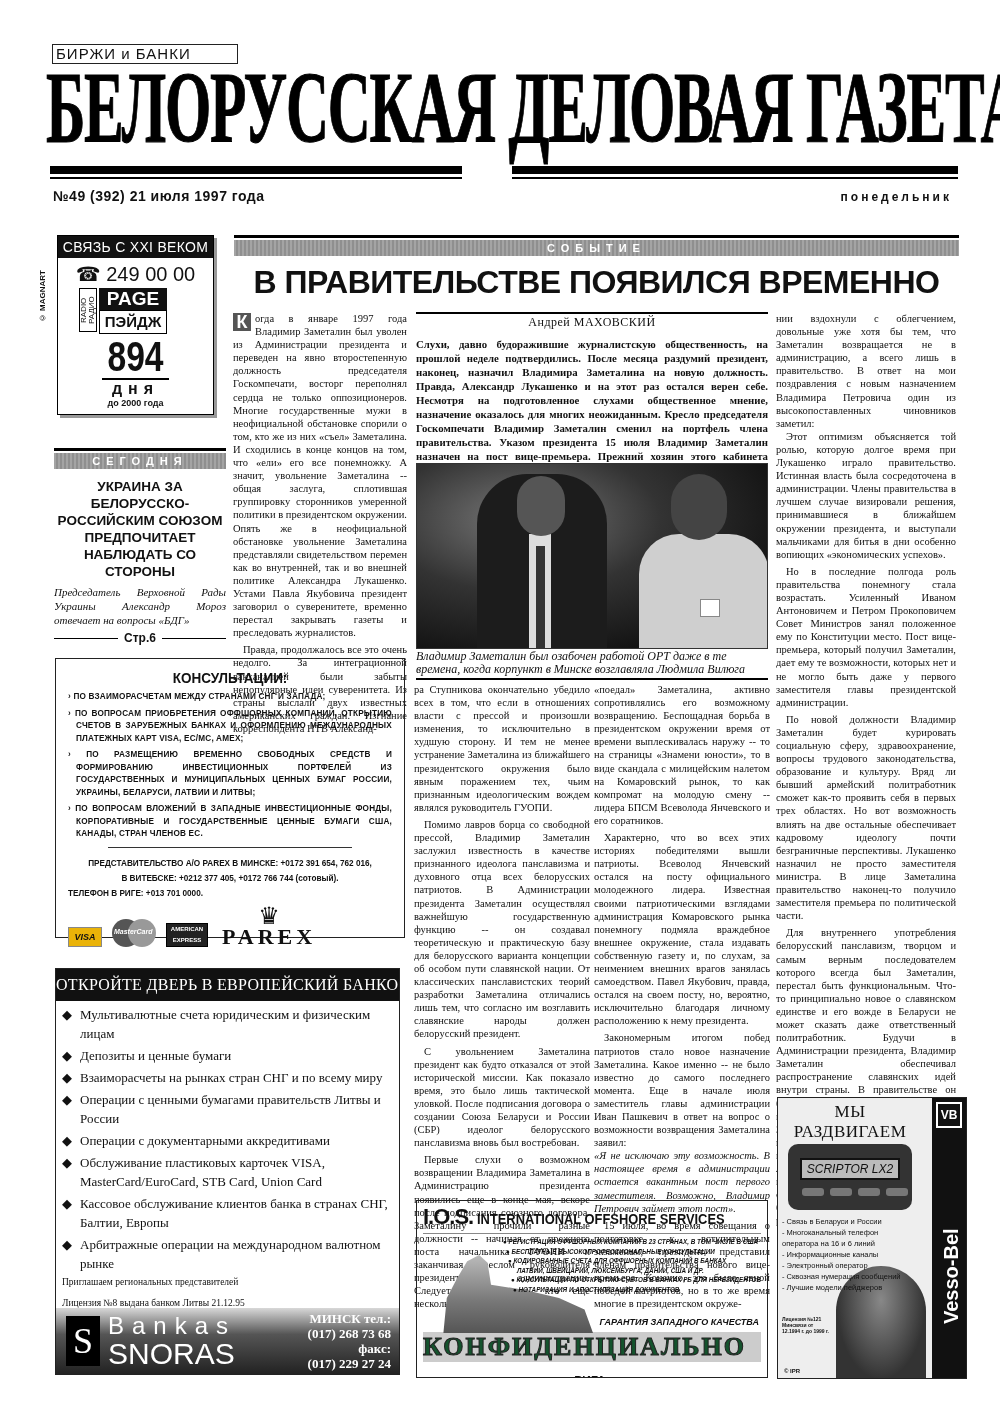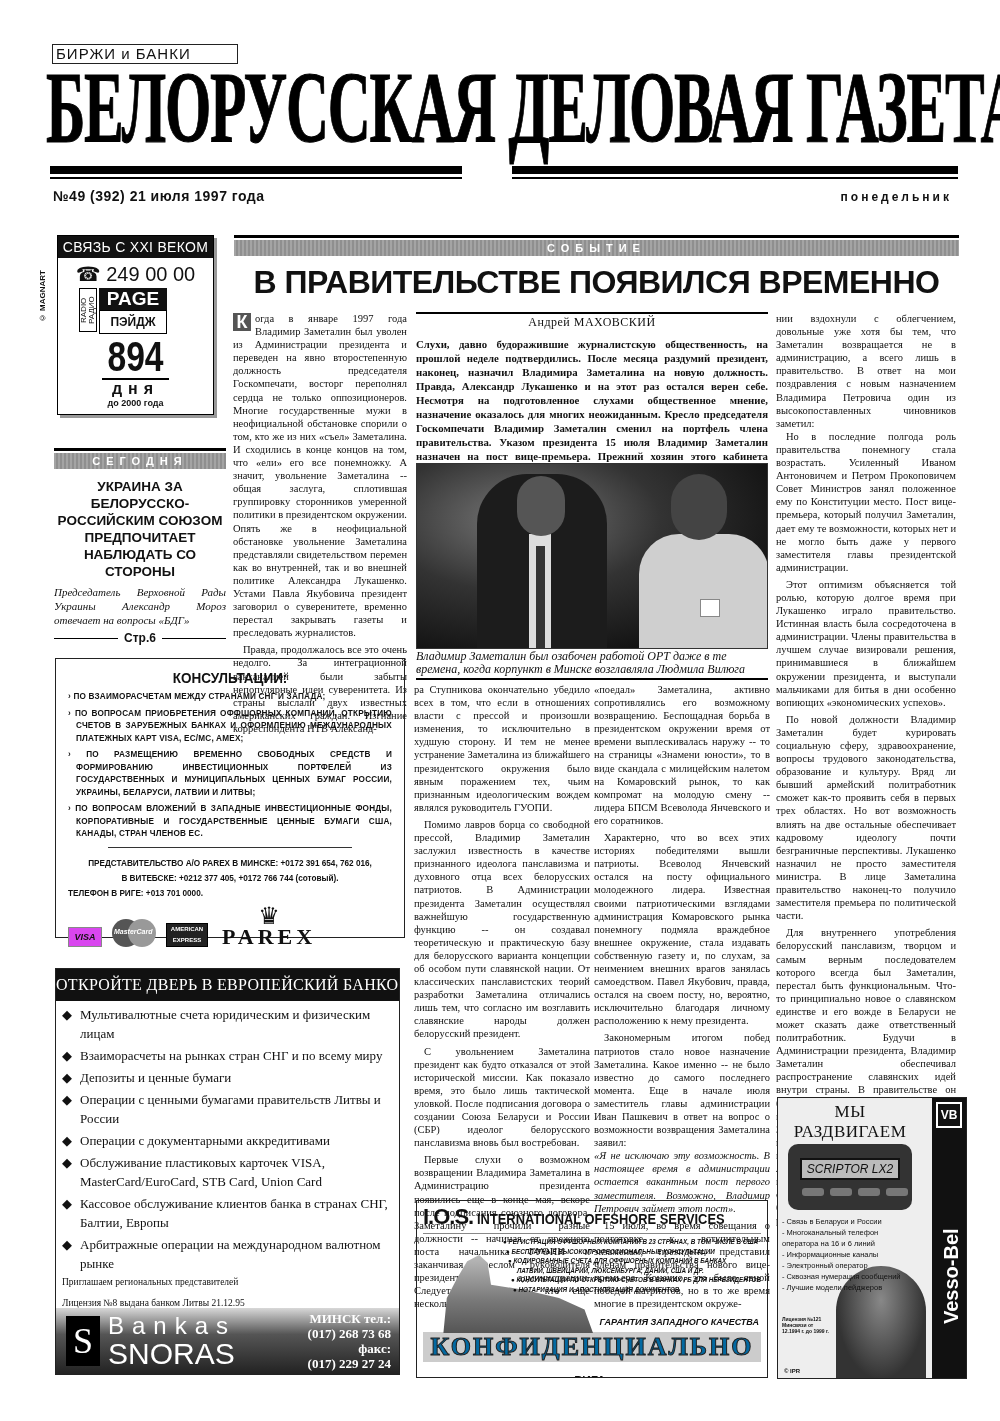--- a/index.html
+++ b/index.html
@@ -22,21 +22,21 @@
 
   
   .pager-box { left: 57px; top: 235px; width: 157px; height: 180px; border: 1.5px solid #000;
     box-shadow: 3px 3px 0 #999; background: #fff; }
   .pager-head { background: #111; color: #fff; font-family: "Liberation Sans", sans-serif; font-size: 14px; text-align: center; height: 22px; line-height: 22px; letter-spacing: 0.3px; }
   .pager-phone { font-family: "Liberation Sans", sans-serif; font-size: 20px; text-align: center; margin-top: 4px; }
   .pager-logo { display: flex; margin: 2px 0 0 21px; }
   .pager-radio { width: 18px; height: 44px; border: 1px solid #000; font-family: "Liberation Sans", sans-serif; font-size: 8px; writing-mode: vertical-rl; transform: rotate(180deg); text-align: center; line-height: 8px; }
   .pager-names { margin-left: 2px; }
   .pager-page { background: #111; color: #fff; font-family: "Liberation Sans", sans-serif; font-weight: bold; font-size: 19px; width: 68px; text-align: center; line-height: 22px; }
-  .pager-pejdzh { font-family: "Liberation Sans", sans-serif; font-weight: bold; font-size: 12px; width: 68px; text-align: center; line-height: 22px; border: 1px solid #000; }
+  .pager-pejdzh { font-family: "Liberation Sans", sans-serif; font-weight: bold; font-size: 15px; width: 68px; text-align: center; line-height: 22px; border: 1px solid #000; }
   .pager-num { font-family: "Liberation Sans", sans-serif; font-weight: bold; font-size: 42px; text-align: center; line-height: 42px; transform: scaleX(0.8); margin-top: 2px; }
   .pager-days { font-family: "Liberation Sans", sans-serif; font-weight: bold; font-size: 16px; text-align: center; letter-spacing: 6px; border-top: 2px solid #000; margin: 0 44px; line-height: 18px; }
   .pager-until { font-family: "Liberation Sans", sans-serif; font-weight: bold; font-size: 9px; text-align: center; }
   .magnart { left: 38px; top: 270px; font-family: "Liberation Sans", sans-serif; font-size: 8px; writing-mode: vertical-rl; transform: rotate(180deg); font-weight: bold; }
 
   .section-bar { background: #9a9a9a; color: #fff; font-family: "Liberation Sans", sans-serif; font-weight: bold; font-size: 11px; letter-spacing: 6px; text-align: center; height: 16px; line-height: 16px;
     background-image: repeating-linear-gradient(90deg, #a4a4a4 0 2px, #8f8f8f 2px 4px); }
   .section-top { height: 3px; background: #000; margin-bottom: 2px; }
 
   .today-title { left: 54px; top: 478px; width: 172px; font-family: "Liberation Sans", sans-serif; font-weight: bold; font-size: 13.5px; line-height: 17px; text-align: center; }
@@ -80,21 +80,21 @@
 
   
   .ad-parex { left: 55px; top: 658px; width: 350px; height: 280px; border: 1.5px solid #222; padding: 10px 12px; font-family: "Liberation Sans", sans-serif; }
   .ad-parex h3 { text-align: center; font-size: 15px; font-weight: bold; margin-bottom: 5px; transform: scaleX(0.9); }
   .ad-parex .item { font-size: 8.2px; font-weight: bold; line-height: 12.5px; margin-bottom: 4px; text-align: justify; padding-left: 8px; text-indent: -8px; letter-spacing: 0.2px; }
   .ad-parex .rule { height: 1px; background: #333; margin: 6px 40px 8px; }
   .ad-parex .contact { font-size: 8.2px; font-weight: bold; line-height: 15px; text-align: center; }
   .ad-parex .contact-left { font-size: 8.2px; font-weight: bold; line-height: 15px; }
   .cards { display: flex; align-items: flex-end; gap: 10px; margin-top: 4px; }
   .card { font-size: 9px; font-weight: bold; font-style: italic; text-align: center; }
-  .card-visa { width: 34px; height: 20px; background: #d946ef; border: 1px solid #888; line-height: 18px; }
+  .card-visa { width: 34px; height: 20px; background: #eab308; border: 1px solid #888; line-height: 18px; }
   .card-mc { width: 44px; height: 28px; position: relative; }
   .card-mc .c1 { position: absolute; left: 0; top: 0; width: 28px; height: 28px; border-radius: 50%; background: #555; }
   .card-mc .c2 { position: absolute; left: 16px; top: 0; width: 28px; height: 28px; border-radius: 50%; background: #999; }
   .card-mc span { position: absolute; left: 2px; top: 9px; color: #fff; font-size: 7px; }
   .card-amex { width: 42px; height: 24px; background: #222; color: #fff; font-size: 6px; font-style: normal; line-height: 11px; border: 1px solid #000; }
   .parex-logo { display: flex; flex-direction: column; align-items: center; margin-left: 4px; }
   .parex-crown { font-size: 24px; line-height: 22px; font-family: "DejaVu Serif", serif; }
   .parex-name { font-family: "Liberation Serif", serif; font-weight: bold; font-size: 22px; letter-spacing: 4px; line-height: 20px; }
 
   .ad-snoras { left: 55px; top: 968px; width: 345px; height: 407px; border: 1.5px solid #222; }
@@ -115,21 +115,21 @@
   .ios-logo { font-weight: bold; font-size: 22px; letter-spacing: -1px; margin-right: 4px; }
   .ios-name { font-weight: bold; font-size: 14px; transform: scaleX(0.92); transform-origin: left; }
   .ios-rule { height: 1px; background: #888; margin: 3px 0 3px; }
   .ios-body { position: relative; height: 95px; }
   .sphinx { position: absolute; left: 0; top: 18px; width: 170px; height: 78px;
     background: linear-gradient(180deg, #bbb, #777 60%, #555);
     clip-path: polygon(12% 100%, 14% 55%, 20% 30%, 26% 8%, 33% 0%, 38% 10%, 40% 38%, 60% 45%, 80% 55%, 95% 70%, 100% 100%); }
   .ios-items { position: absolute; left: 80px; top: 0; width: 260px; font-size: 6.3px; font-weight: bold; font-style: italic; line-height: 9.5px; }
   .ios-items div { white-space: nowrap; }
   .ios-guarantee { position: absolute; right: 2px; top: 80px; font-size: 9px; font-weight: bold; font-style: italic; }
-  .ios-conf { font-family: "Liberation Serif", serif; font-weight: bold; font-size: 26px; letter-spacing: 2px; text-align: center; color: #0369a1; -webkit-text-stroke: 1px #222; line-height: 30px; background: #ccc; }
+  .ios-conf { font-family: "Liberation Serif", serif; font-weight: bold; font-size: 26px; letter-spacing: 2px; color: #14532d; -webkit-text-stroke: 1px #222; line-height: 30px; background: #ccc; }
   .ios-footer { display: flex; justify-content: flex-start; font-weight: bold; font-size: 8.5px; line-height: 10px; margin-top: 14px; flex-direction: column; }
   .ios-footer .big { font-size: 12px; }
 
   .ad-vesso { left: 777px; top: 1097px; width: 190px; height: 282px; border: 1.5px solid #222; background: #eee; overflow: hidden; }
   .vesso-title { position: absolute; left: 4px; top: 4px; width: 136px; font-family: "Liberation Serif", serif; text-align: center; }
   .vesso-title .t1 { font-size: 17px; line-height: 20px; letter-spacing: 0.5px; }
   .vesso-title .t2 { font-size: 11px; line-height: 14px; }
   .vesso-strip { position: absolute; right: 0; top: 0; width: 34px; height: 100%; background: #111; color: #fff; }
   .vesso-strip .logo { width: 26px; height: 26px; border: 2px solid #fff; margin: 4px auto; text-align: center; font-weight: bold; font-family: "Liberation Sans", sans-serif; font-size: 12px; line-height: 22px; }
   .vesso-vert { position: absolute; right: 3px; top: 36px; writing-mode: vertical-rl; transform: rotate(180deg); font-family: "Liberation Sans", sans-serif; font-size: 20px; font-weight: bold; height: 190px; text-align: left; }
@@ -218,22 +218,22 @@
 <div class="abs col col3">
   <p class="noind">«поедал» Заметалина, активно сопротивлялись его возможному возвращению. Беспощадная борьба в президентском окружении время от времени выплескивалась наружу -- то на страницы «Знамени юности», то в виде скандала с милицейским налетом на Комаровский рынок, то как компромат на молодую смену -- лидера БПСМ Всеволода Янчевского и его соратников.</p>
   <p>Характерно, что во всех этих историях победителями вышли патриоты. Всеволод Янчевский остался на посту официального молодежного лидера. Известная своими патриотическими взглядами администрация Комаровского рынка понемногу подмяла враждебное внешнее окружение, стала издавать собственную газету и, по слухам, за неимением внешних врагов занялась самоедством. Павел Якубович, правда, остался на своем посту, но, вероятно, исключительно благодаря личному расположению к нему президента.</p>
   <p style="margin-bottom:0">Закономерным итогом побед патриотов стало новое назначение Заметалина. Какое именно -- не было известно до самого последнего момента. Еще в начале июля заместитель главы администрации Иван Пашкевич в ответ на вопрос о возможности возвращения Заметалина заявил:</p>
   <p class="noind it">«Я не исключаю эту возможность. В настоящее время в администрации остается вакантным пост первого заместителя. Возможно, Владимир Петрович займет этот пост».</p>
   <p>15 июля, во время совещания о подготовке к вступительным экзаменам, президент представил членам правительства нового вице-премьера. Конечно, это было явной победой патриотов, но в то же время многие в президентском окруже-</p>
 </div>
 
 <div class="abs col col4">
   <p class="noind" style="margin-bottom:0">нии вздохнули с облегчением, довольные уже хотя бы тем, что Заметалин возвращается не в администрацию, а всего лишь в правительство. В ответ на мои поздравления с новым назначением Владимира Петровича один из высокопоставленных чиновников заметил:</p>
+  <p>Этот оптимизм объясняется той ролью, которую долгое время при Лукашенко играло правительство. Истинная власть была сосредоточена в администрации. Члены правительства в лучшем случае визировали решения, принимавшиеся в ближайшем окружении президента, и выступали мальчиками для битья в дни особенно вопиющих «экономических успехов».</p>
   <p>Но в последние полгода роль правительства понемногу стала возрастать. Усиленный Иваном Антоновичем и Петром Прокоповичем Совет Министров занял положенное ему по Конституции место. Пост вице-премьера, который получил Заметалин, дает ему те возможности, которых нет и не могло быть даже у первого заместителя главы президентской администрации.</p>
-  <p>Этот оптимизм объясняется той ролью, которую долгое время при Лукашенко играло правительство. Истинная власть была сосредоточена в администрации. Члены правительства в лучшем случае визировали решения, принимавшиеся в ближайшем окружении президента, и выступали мальчиками для битья в дни особенно вопиющих «экономических успехов».</p>
   <p>По новой должности Владимир Заметалин будет курировать социальную сферу, здравоохранение, вопросы трудового законодательства, образование и культуру. Вряд ли бывший армейский политработник сможет как-то проявить себя в первых трех областях. Но вот возможность влиять на две остальные обеспечивает кадровому идеологу почти безграничные перспективы. Лукашенко назначил не просто заместителя министра. В лице Заметалина правительство наконец-то получило заместителя премьера по политической части.</p>
   <p>Для внутреннего употребления белорусский панславизм, творцом и самым верным последователем которого всегда был Заметалин, перестал быть функциональным. Что-то принципиально новое о славянском единстве и его вожде в Беларуси не может сказать даже ответственный политработник. Будучи в Администрации президента, Владимир Заметалин обеспечивал распространение славянских идей внутри страны. В правительстве он будет отвечать за их экспансию вовне, и прежде всего на Восток. Назначение Заметалина вовсе не означает компромисса между двумя группировками в окружении Лукашенко. Новый пост главного президентского идеолога является свидетельством того, что очень скоро белорусская власть сыграет ва-банк на российском поле.</p>
 </div>
 
 <div class="abs ad-parex">
   <h3>КОНСУЛЬТАЦИИ:</h3>
   <div class="item">› ПО ВЗАИМОРАСЧЕТАМ МЕЖДУ СТРАНАМИ СНГ И ЗАПАДА;</div>
   <div class="item">› ПО ВОПРОСАМ ПРИОБРЕТЕНИЯ ОФФШОРНЫХ КОМПАНИЙ, ОТКРЫТИЮ СЧЕТОВ В ЗАРУБЕЖНЫХ БАНКАХ И ОФОРМЛЕНИЮ МЕЖДУНАРОДНЫХ ПЛАТЕЖНЫХ КАРТ VISA, EC/MC, AMEX;</div>
   <div class="item">› ПО РАЗМЕЩЕНИЮ ВРЕМЕННО СВОБОДНЫХ СРЕДСТВ И ФОРМИРОВАНИЮ ИНВЕСТИЦИОННЫХ ПОРТФЕЛЕЙ ИЗ ГОСУДАРСТВЕННЫХ И МУНИЦИПАЛЬНЫХ ЦЕННЫХ БУМАГ РОССИИ, УКРАИНЫ, БЕЛАРУСИ, ЛАТВИИ И ЛИТВЫ;</div>
   <div class="item">› ПО ВОПРОСАМ ВЛОЖЕНИЙ В ЗАПАДНЫЕ ИНВЕСТИЦИОННЫЕ ФОНДЫ, КОРПОРАТИВНЫЕ И ГОСУДАРСТВЕННЫЕ ЦЕННЫЕ БУМАГИ США, КАНАДЫ, СТРАН ЧЛЕНОВ ЕС.</div>
@@ -253,22 +253,22 @@
       <div class="parex-crown">♛</div>
       <div class="parex-name">PAREX</div>
     </div>
   </div>
 </div>
 
 <div class="abs ad-snoras">
   <div class="snoras-head">ОТКРОЙТЕ ДВЕРЬ В ЕВРОПЕЙСКИЙ БАНКОВСКИЙ СЕРВИС</div>
   <div class="snoras-list">
     <div class="li"><span class="dia">◆</span><span>Мультивалютные счета юридическим и физическим лицам</span></div>
+    <div class="li"><span class="dia">◆</span><span>Депозиты и ценные бумаги</span></div>
     <div class="li"><span class="dia">◆</span><span>Взаиморасчеты на рынках стран СНГ и по всему миру</span></div>
-    <div class="li"><span class="dia">◆</span><span>Депозиты и ценные бумаги</span></div>
     <div class="li"><span class="dia">◆</span><span>Операции с ценными бумагами правительств Литвы и России</span></div>
     <div class="li"><span class="dia">◆</span><span>Операции с документарными аккредитивами</span></div>
     <div class="li"><span class="dia">◆</span><span>Обслуживание пластиковых карточек VISA, MasterCard/EuroCard, STB Card, Union Card</span></div>
     <div class="li"><span class="dia">◆</span><span>Кассовое обслуживание клиентов банка в странах СНГ, Балтии, Европы</span></div>
     <div class="li"><span class="dia">◆</span><span>Арбитражные операции на международном валютном рынке</span></div>
   </div>
   <div class="snoras-small">Приглашаем региональных представителей</div>
   <div class="snoras-small">Лицензия №8 выдана банком Литвы 21.12.95</div>
   <div class="snoras-small">Консультации можно получить в представительстве банка SNORAS</div>
   <div class="snoras-foot">

